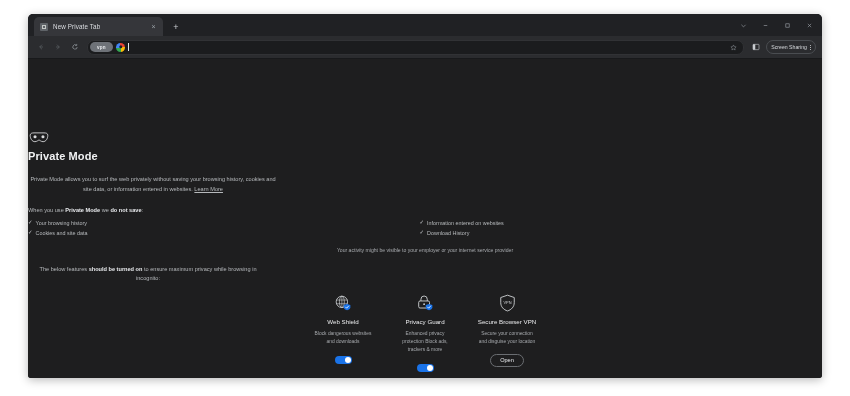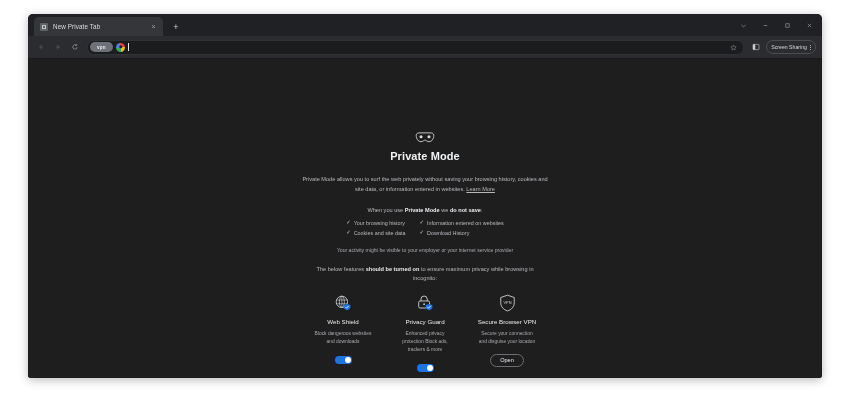--- a/index.html
+++ b/index.html
@@ -226,21 +226,20 @@
   }
 
   
   .page {
     flex: 1;
     background: #1e1e1f;
     position: relative;
     overflow: hidden;
     display: flex;
     flex-direction: column;
-    align-items: center;
   }
 
   .mask-icon {
     margin-top: 72px;
     color: #d9dadc;
   }
   .mask-icon svg { display:block; }
 
   .page-title {
     margin-top: 6px;

